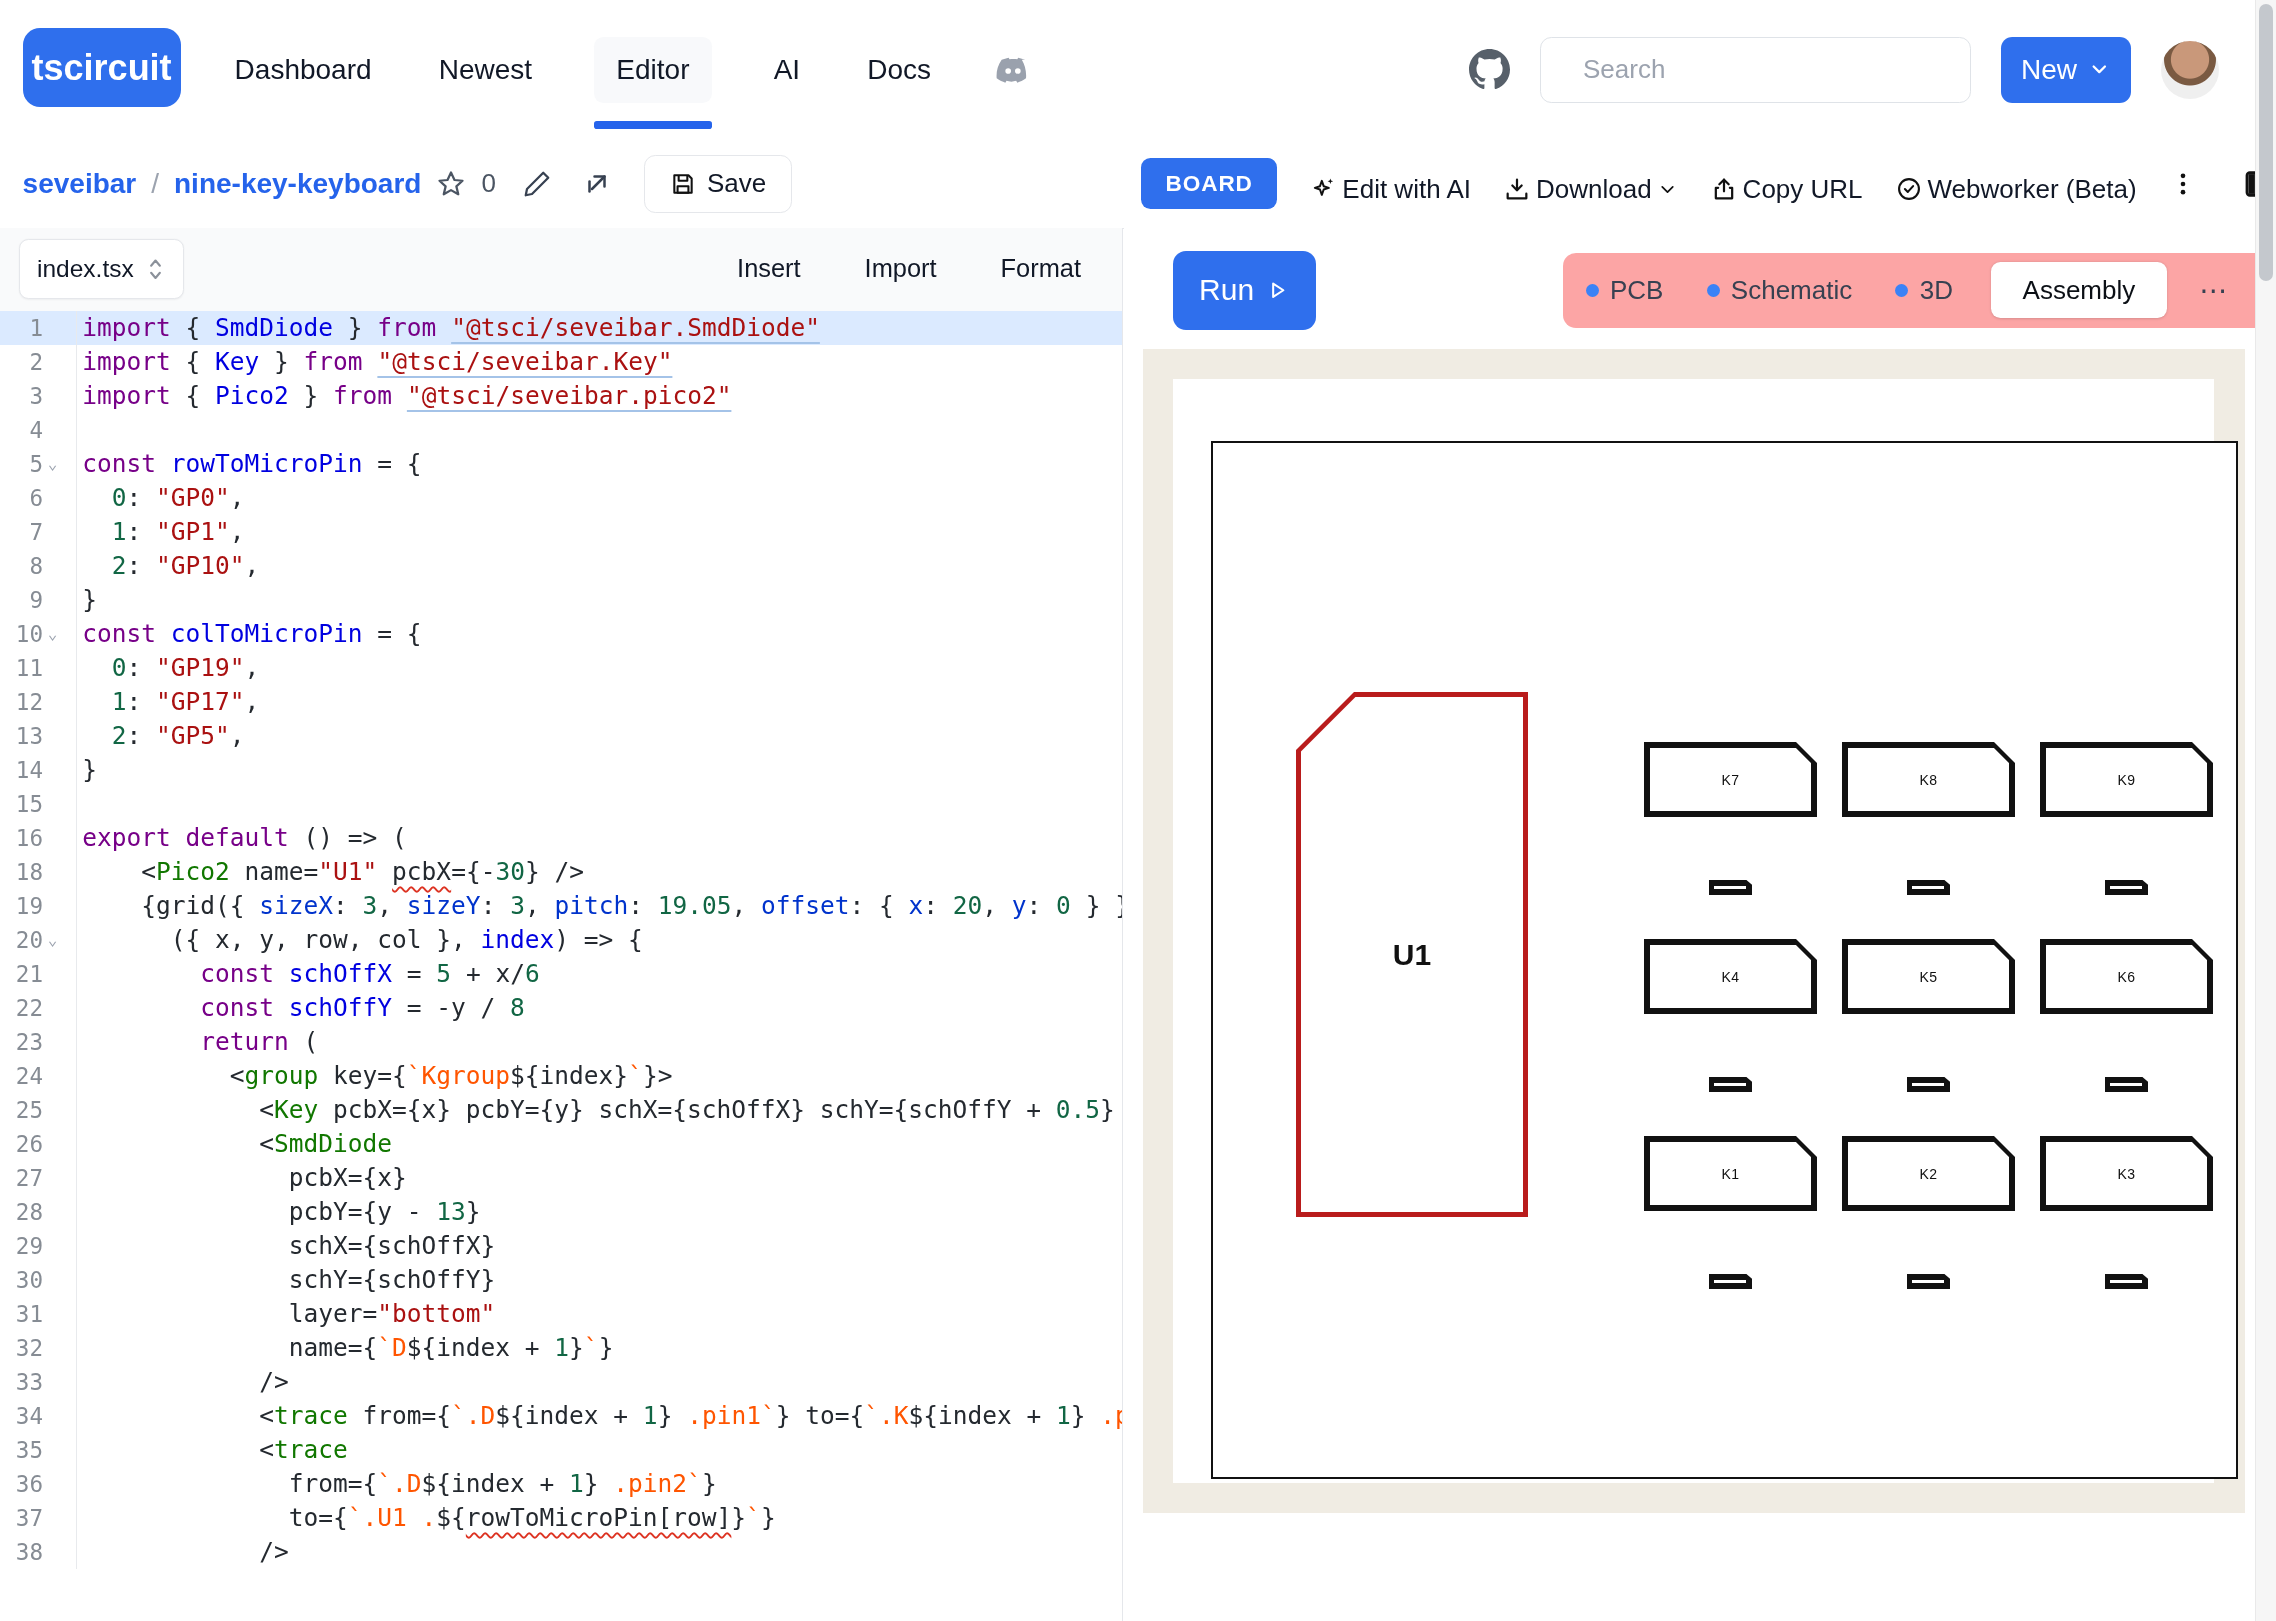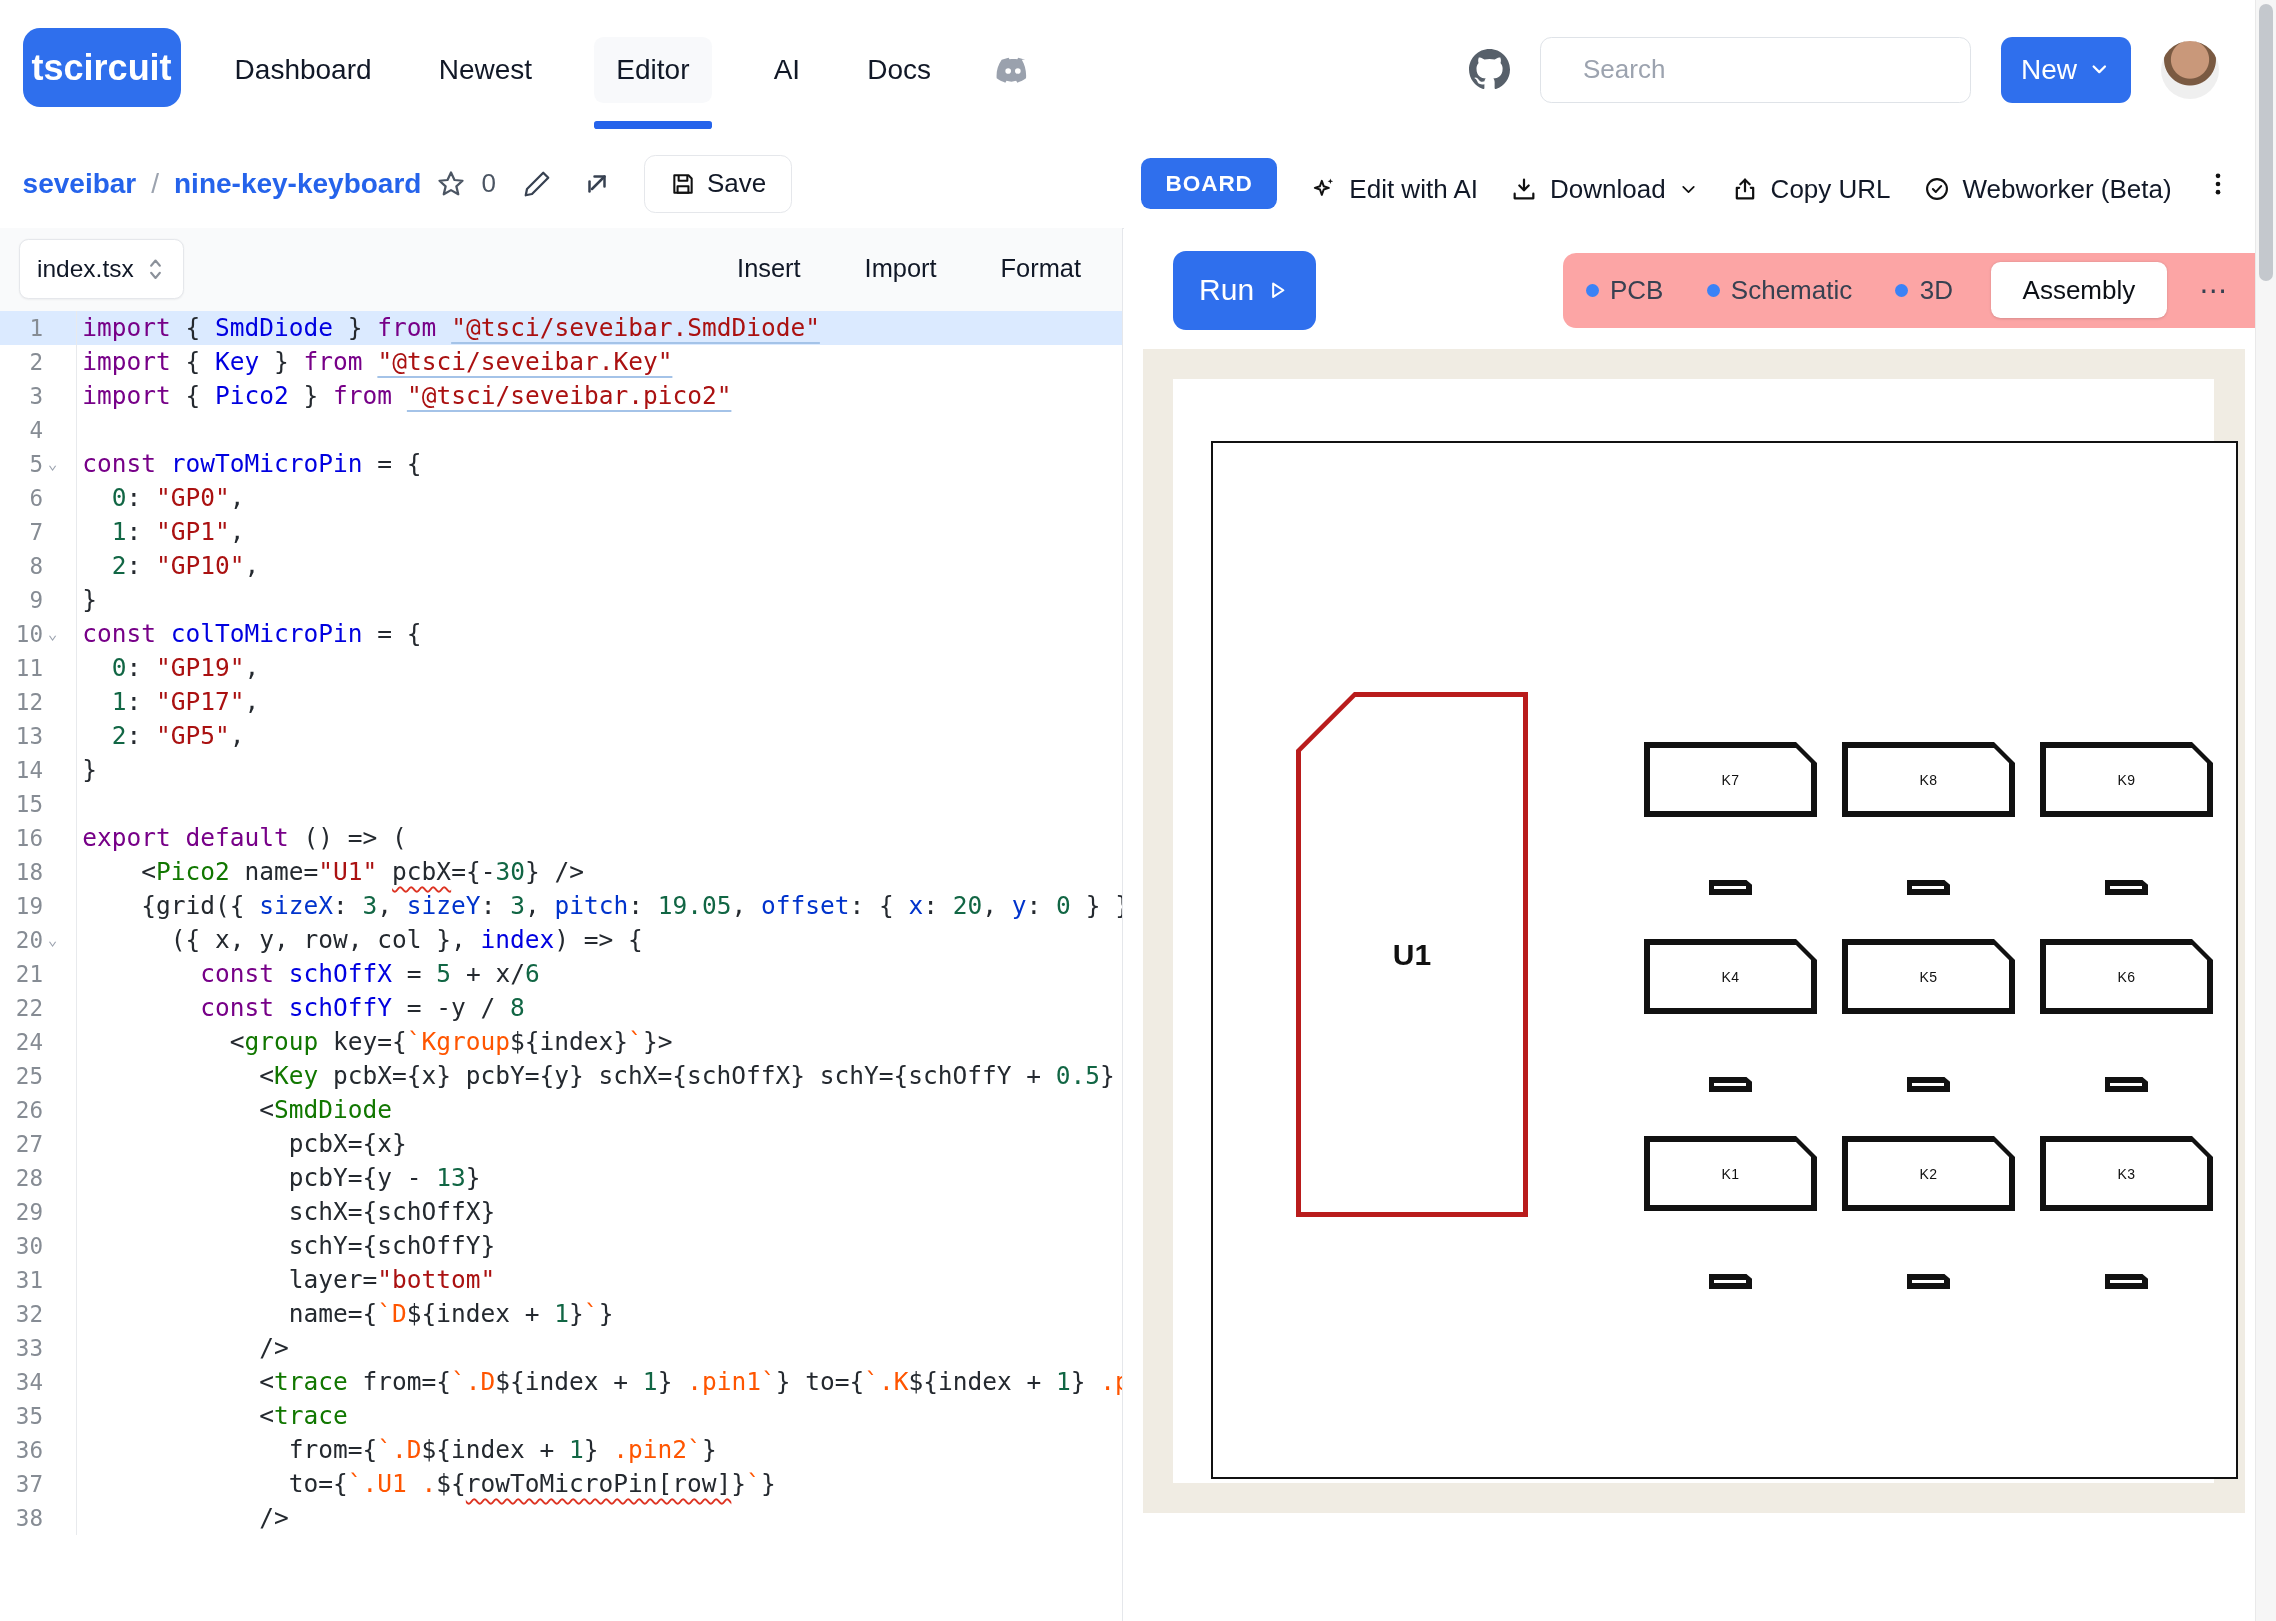--- a/index.html
+++ b/index.html
@@ -27,21 +27,21 @@
   .row2{position:absolute;left:0;top:141px;width:2277px;height:87px;background:#fff;border-bottom:1.9px solid #e5e7eb;}
   .crumbs{position:absolute;left:22.6px;top:0;height:85px;display:flex;align-items:center;gap:15px;}
   .crumb{color:#2563eb;font-size:28px;font-weight:bold;cursor:pointer;white-space:nowrap;}
   .crumb-sep{color:#9ca3af;font-size:28px;}
   .count{color:#4b5563;font-size:26px;}
   .save-btn{height:58px;padding:0 24.5px;background:#fff;border:1.9px solid #e5e7eb;border-radius:11.3px;font-size:26px;
             display:flex;align-items:center;gap:11.3px;cursor:pointer;color:#111827;font-family:"Liberation Sans",sans-serif;}
   .actions{position:absolute;left:1141px;top:0;height:85px;display:flex;align-items:center;gap:32px;}
   .board-badge{height:51px;padding:0 24.5px;background:#2f6fed;color:#fff;font-size:22.6px;font-weight:bold;
                letter-spacing:0.9px;border-radius:9.4px;display:flex;align-items:center;}
-  .action{display:flex;align-items:center;gap:12px;font-size:26px;color:#111827;cursor:pointer;white-space:nowrap;margin-top:11px;}
+  .action{display:flex;align-items:center;gap:5px;font-size:26px;color:#111827;cursor:pointer;white-space:nowrap;margin-top:11px;}
   
   .left-pane{position:absolute;left:0;top:228px;width:1122px;height:1394px;border-right:1.9px solid #e5e7eb;background:#fff;}
   .ed-toolbar{position:absolute;left:0;top:0;width:100%;height:83px;background:#f9fafb;border-bottom:1.9px solid #eceef1;}
   .file-pill{position:absolute;left:19px;top:11.3px;height:58px;padding:0 17px;background:#fff;border:1.9px solid #e5e7eb;
              border-radius:9.4px;display:flex;align-items:center;gap:11.3px;font-size:24.5px;cursor:pointer;box-shadow:0 0.9px 1.9px rgba(0,0,0,.05);}
   .ed-menu{position:absolute;right:41px;top:0;height:81px;display:flex;align-items:center;gap:64px;font-size:25.4px;color:#111827;}
   .ed-menu-item{cursor:pointer;}
   .code{position:absolute;left:0;top:83px;width:1122px;height:1311px;overflow:hidden;background:#fff;
         font-family:"DejaVu Sans Mono","Liberation Mono",monospace;font-size:24.5px;}
   .cl{display:flex;height:34px;line-height:34px;align-items:stretch;}
@@ -341,20 +341,25 @@
           <span class="ln">21</span>
           <span class="fold"></span>
           <span class="ccode"><span class="tp">        </span><span class="tk">const</span><span class="tp"> </span><span class="td">schOffX</span><span class="tp"> = </span><span class="tn">5</span><span class="tp"> + x/</span><span class="tn">6</span></span>
         </div>
         <div class="cl">
           <span class="ln">22</span>
           <span class="fold"></span>
           <span class="ccode"><span class="tp">        </span><span class="tk">const</span><span class="tp"> </span><span class="td">schOffY</span><span class="tp"> = -y / </span><span class="tn">8</span></span>
         </div>
         <div class="cl">
+          <span class="ln">23</span>
+          <span class="fold"></span>
+          <span class="ccode"><span class="tp">        </span><span class="tk">return</span><span class="tp"> (</span></span>
+        </div>
+        <div class="cl">
           <span class="ln">24</span>
           <span class="fold"></span>
           <span class="ccode"><span class="tp">          &lt;</span><span class="tt">group</span><span class="tp"> key={</span><span class="to">`Kgroup</span><span class="tp">${index}</span><span class="to">`</span><span class="tp">}&gt;</span></span>
         </div>
         <div class="cl">
           <span class="ln">25</span>
           <span class="fold"></span>
           <span class="ccode"><span class="tp">            &lt;</span><span class="tt">Key</span><span class="tp"> pcbX={x} pcbY={y} schX={schOffX} schY={schOffY + </span><span class="tn">0.5</span><span class="tp">} name=</span></span>
         </div>
         <div class="cl">

